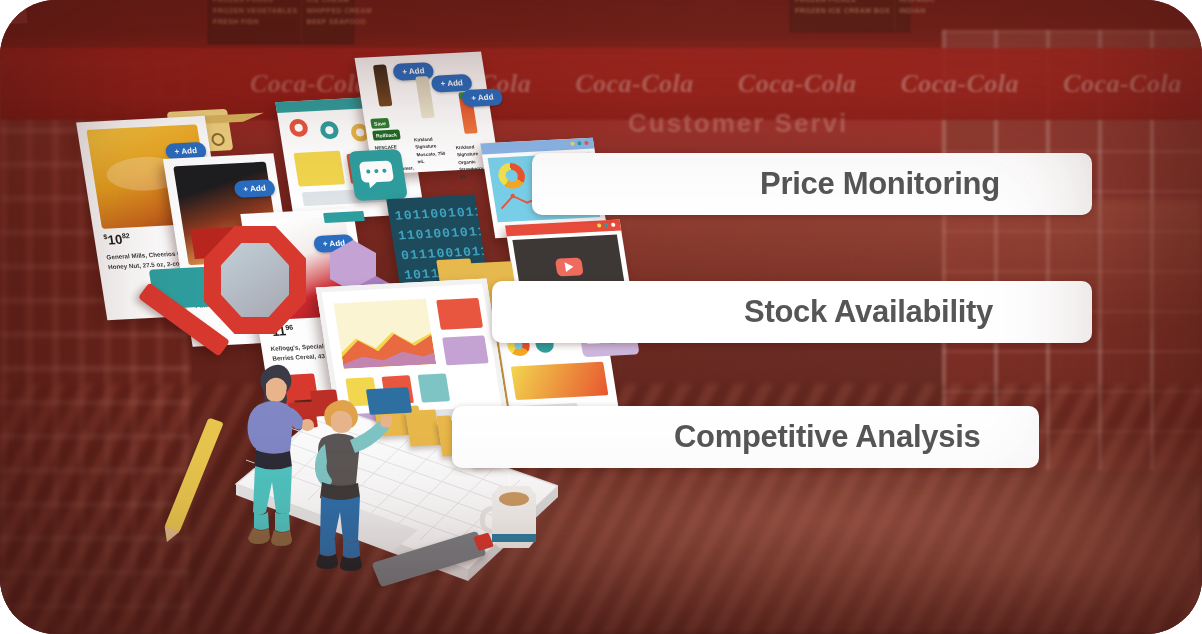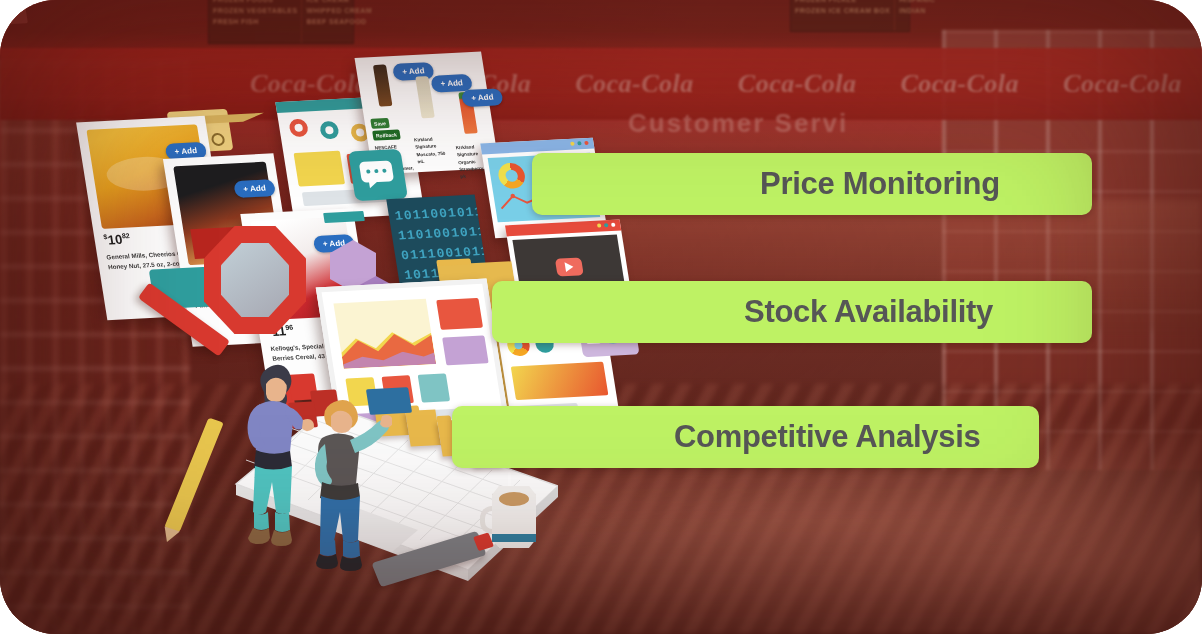--- a/index.html
+++ b/index.html
@@ -101,21 +101,21 @@
   }
   .vignette {
     position:absolute; inset:0;
     box-shadow: inset 0 0 150px 40px rgba(70,24,18,.55);
   }
 
   
   .feature-card {
     position:absolute;
     height:62px;
-    background:#bef264;
+    background:#ffffff;
     border-radius:10px;
     display:flex; align-items:center;
     box-shadow: 0 2px 7px rgba(60,15,10,.30);
   }
   .feature-card .flabel {
     font-size:31px; font-weight:700; color:#565656;
     letter-spacing:-.3px; white-space:nowrap;
   }
   #fc0 { left:532px; top:153px; width:560px; }
   #fc0 .flabel { margin-left:228px; }

